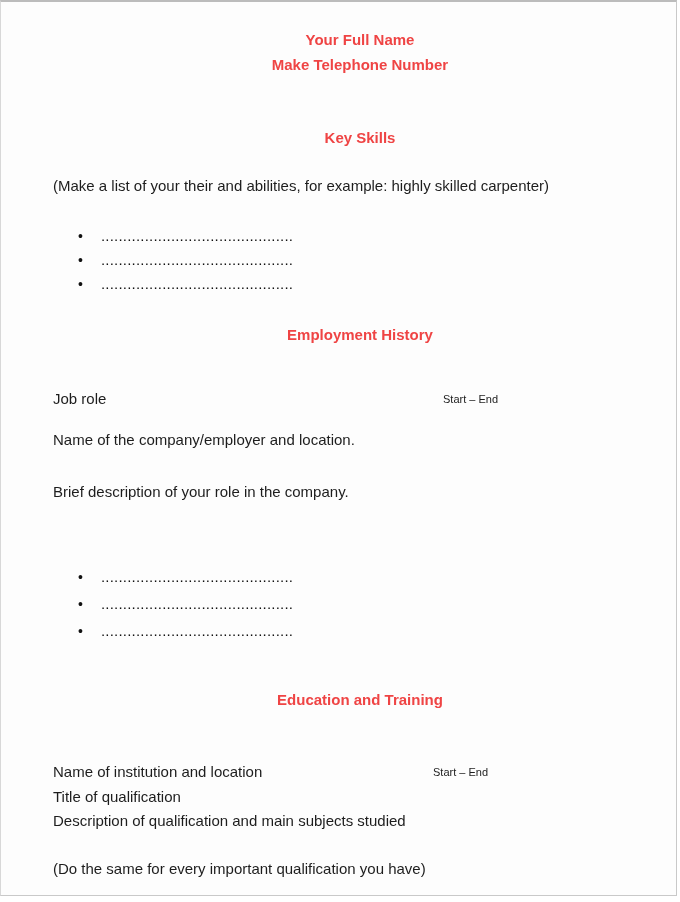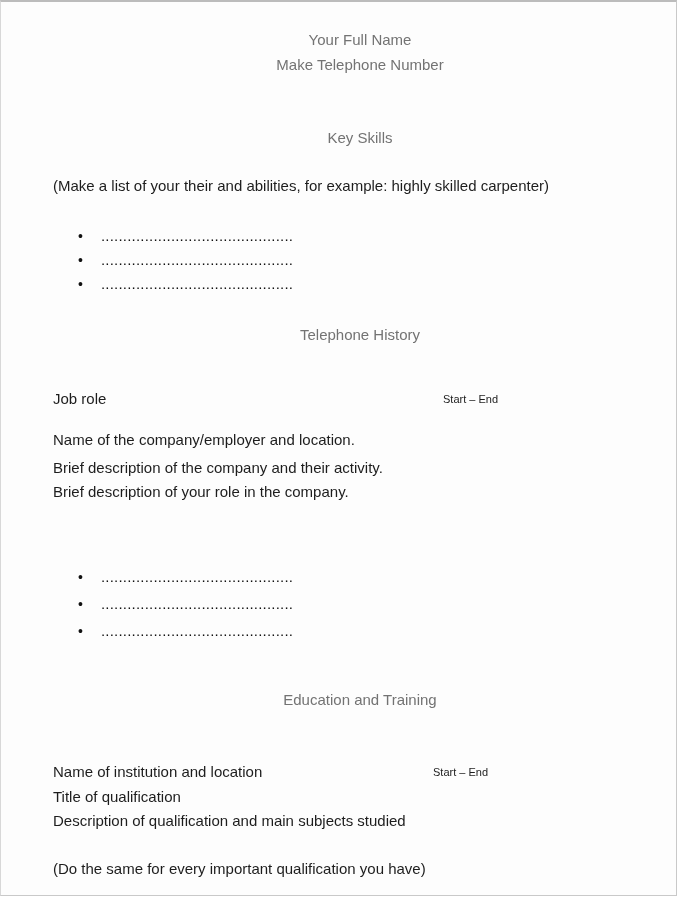--- a/index.html
+++ b/index.html
@@ -28,21 +28,21 @@
   .line {
     position: absolute;
     left: 52px;
     width: 614px;
     font-size: 15px;
     line-height: 18px;
     color: #1d1d1d;
     white-space: nowrap;
   }
   .center { text-align: center; }
-  .bold   { font-weight: normal; color: #737373; text-align: center; }
+  .bold   { font-weight: bold; color: #ef4444; text-align: center; }
   .date-col {
     position: absolute;
     top: 0;
     font-size: 11px;
     color: #1d1d1d;
     white-space: nowrap;
   }
   .emp-date { left: 390px; }   
   .edu-date { left: 380px; }   
   .bullet-row {
@@ -76,29 +76,28 @@
   <div class="bullet-row" style="top:225px">
     <span class="bullet-glyph">•</span><span class="dots">............................................</span>
   </div>
   <div class="bullet-row" style="top:249px">
     <span class="bullet-glyph">•</span><span class="dots">............................................</span>
   </div>
   <div class="bullet-row" style="top:273px">
     <span class="bullet-glyph">•</span><span class="dots">............................................</span>
   </div>
 
-  <div class="line center bold" style="top:324px">Telephone History</div>
+  <div class="line center bold" style="top:324px">Employment History</div>
 
   <div class="line" style="top:388px">
     <span>Job role</span>
     <span class="date-col emp-date">Start – End</span>
   </div>
 
   <div class="line" style="top:429px">Name of the company/employer and location.</div>
-  <div class="line" style="top:457px">Brief description of the company and their activity.</div>
   <div class="line" style="top:481px">Brief description of your role in the company.</div>
 
   <div class="bullet-row" style="top:566px">
     <span class="bullet-glyph">•</span><span class="dots">............................................</span>
   </div>
   <div class="bullet-row" style="top:593px">
     <span class="bullet-glyph">•</span><span class="dots">............................................</span>
   </div>
   <div class="bullet-row" style="top:620px">
     <span class="bullet-glyph">•</span><span class="dots">............................................</span>

